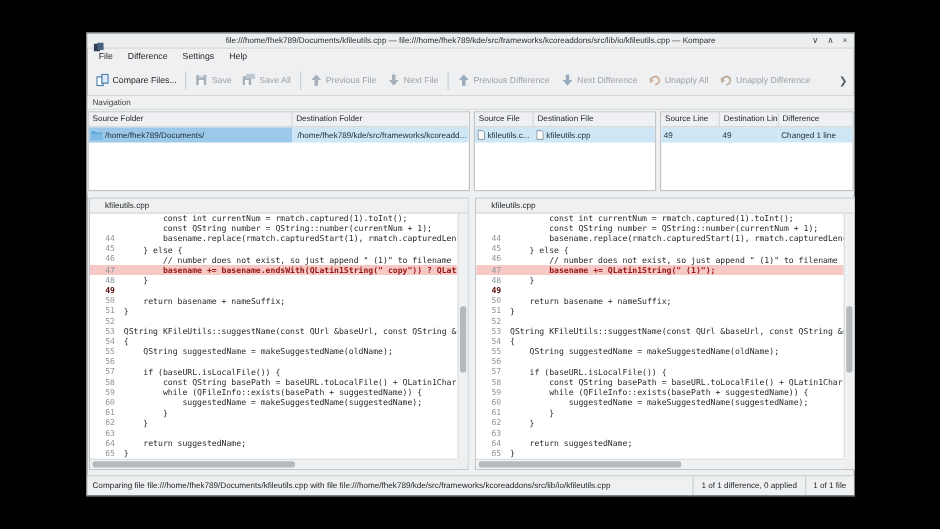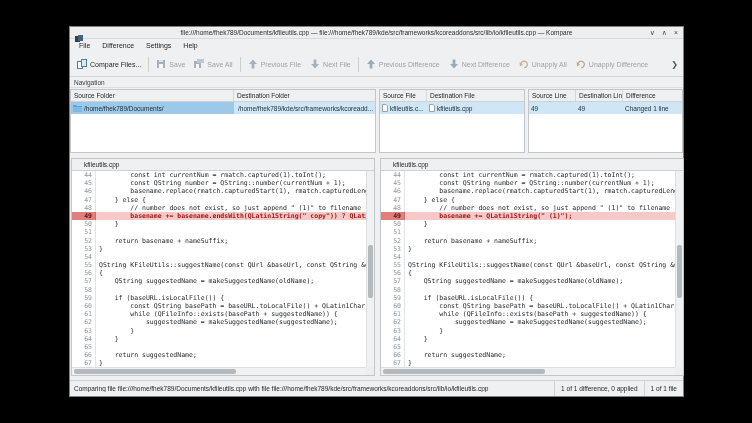--- a/index.html
+++ b/index.html
@@ -35,21 +35,21 @@
   .nav-row { display:flex; height:12px; }
   .nav-row .rc { font-size:6.5px; color:#1b2c38; display:flex; align-items:center; gap:2px; padding:0 2px; white-space:nowrap; overflow:hidden; flex:none; background:#cfe6f6; }
   .nav-row .rc.focused { background:#9cc9ea; }
 
   
   .diffview { position:absolute; left:1px; top:131px; width:613px; height:218px; background:#eff0f1; }
   .pane { position:absolute; top:0; bottom:0; background:#fff; border:1px solid #c2c6c9; }
   .pane-header { height:12px; background:#eff0f1; border-bottom:1px solid #cfd2d4; display:flex; align-items:center; padding-left:12px; font-size:6.5px; color:#232629; }
   .code-body { position:absolute; top:12px; left:0; right:8px; bottom:8px; overflow:hidden; background:#fff; }
   .cl { display:flex; height:8.2px; line-height:8.2px; font-family:"DejaVu Sans Mono", monospace; font-size:6.5px; white-space:pre; }
-  .cl .g { width:20px; min-width:24px; text-align:right; padding-right:3px; color:#8f969b; border-right:1px solid #e2e5e7; }
+  .cl .g { width:20px; min-width:24px; text-align:right; padding-right:3px; color:#8f969b; border-right:1px solid #e2e5e7;margin-top:16px; }
   .cl .t { padding-left:3px; color:#26292c; overflow:hidden;text-align:right; }
   .cl.changed { background:#f6c9c6; }
   .cl.changed .g { background:#e0807d; color:#58100f; font-weight:bold; border-right-color:#c96f6c; }
   .cl.changed .t { color:#991414; font-weight:bold; }
   .vscroll { position:absolute; top:12px; right:0; bottom:8px; width:8px; background:#f0f1f2; border-left:1px solid #dcdee0; }
   .vthumb { position:absolute; left:1px; width:5px; top:38%; height:27%; background:#b4b9bd; border-radius:2px; }
   .hscroll { position:absolute; left:0; right:8px; bottom:0; height:8px; background:#f0f1f2; border-top:1px solid #dcdee0; }
   .hthumb { position:absolute; top:1px; height:5px; left:2px; width:55%; background:#b4b9bd; border-radius:2px; }
   .corner { position:absolute; right:0; bottom:0; width:8px; height:8px; background:#eceeef; }
   .vsplit { position:absolute; top:0; bottom:0; width:5px; background:#eff0f1; }

